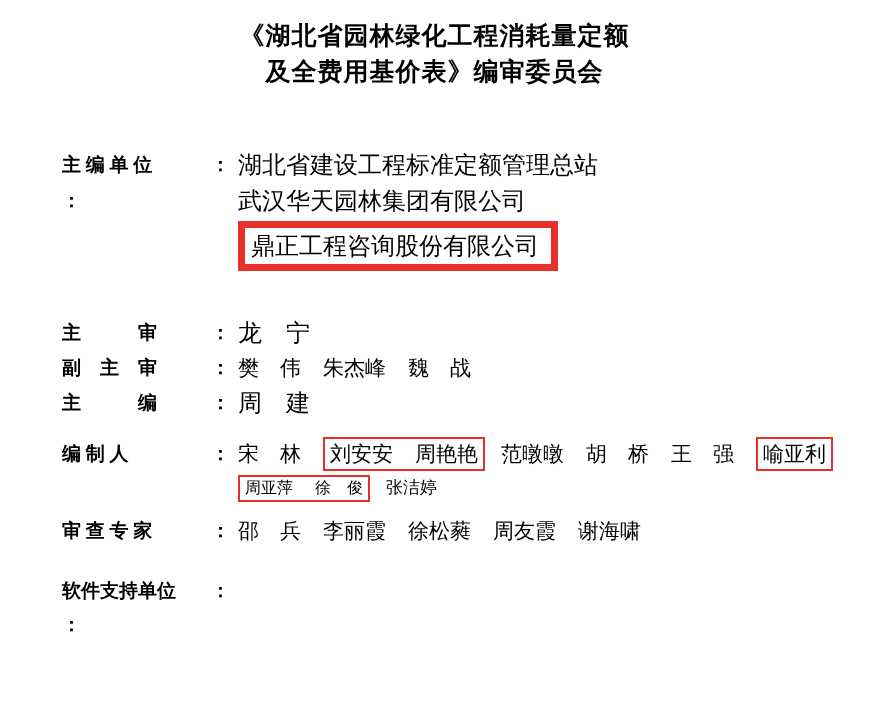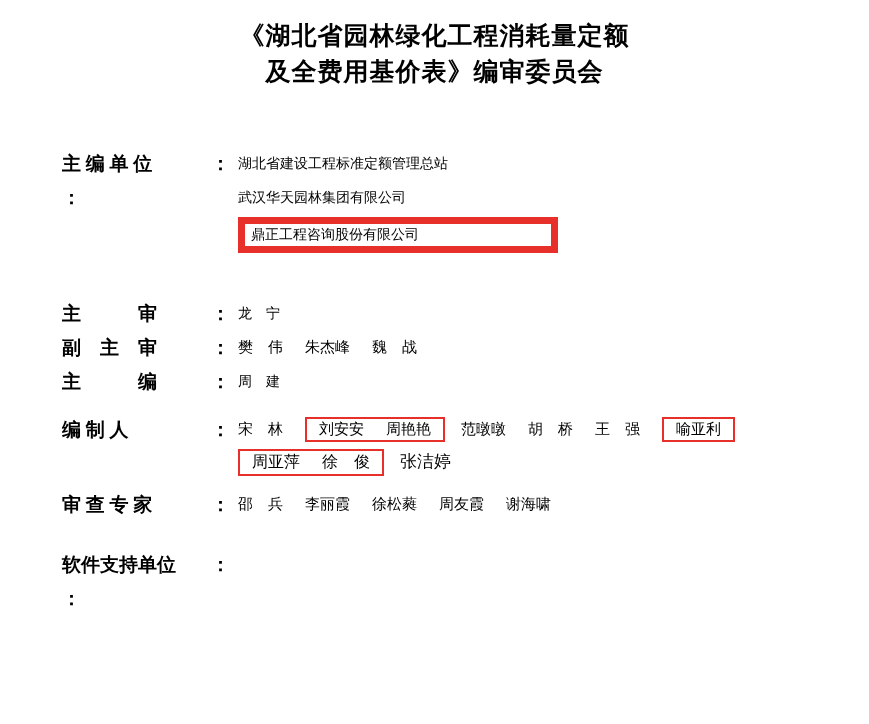--- a/index.html
+++ b/index.html
@@ -56,49 +56,49 @@
     display: flex;
     justify-content: space-between;
   }
   .label .lt {
     display: inline-block;
   }
   .label .colon {
     font-weight: bold;
   }
   .value {
-    font-size: 14px;
+    font-size: 24px;
     white-space: nowrap;
     padding-left: 8px;
   }
 
   
   .names {
     display: flex;
     align-items: baseline;
-    font-size: 15px;
+    font-size: 21px;
     white-space: nowrap;
     padding-left: 8px;
   }
   .name {
     display: inline-block;
     margin-right: 22px;
   }
   .name:last-child { margin-right: 0; }
 
   
   .boxed {
     border: 7px solid #22c55e;
     padding: 2px 6px;
     display: inline-block;
     box-sizing: border-box;
   }
   .boxed-group {
     border: 2px solid #e8302a;
-    padding: 1px 12px;
+    padding: 1px 5px;
     display: inline-flex;
     align-items: baseline;
     box-sizing: border-box;
     margin-right: 16px;
     font-family: Liberation Serif, serif;
   }
   .boxed-group .name { margin-right: 22px; }
   .boxed-group .name:last-child { margin-right: 0; }
 
   .gap-lg { height: 46px; }

